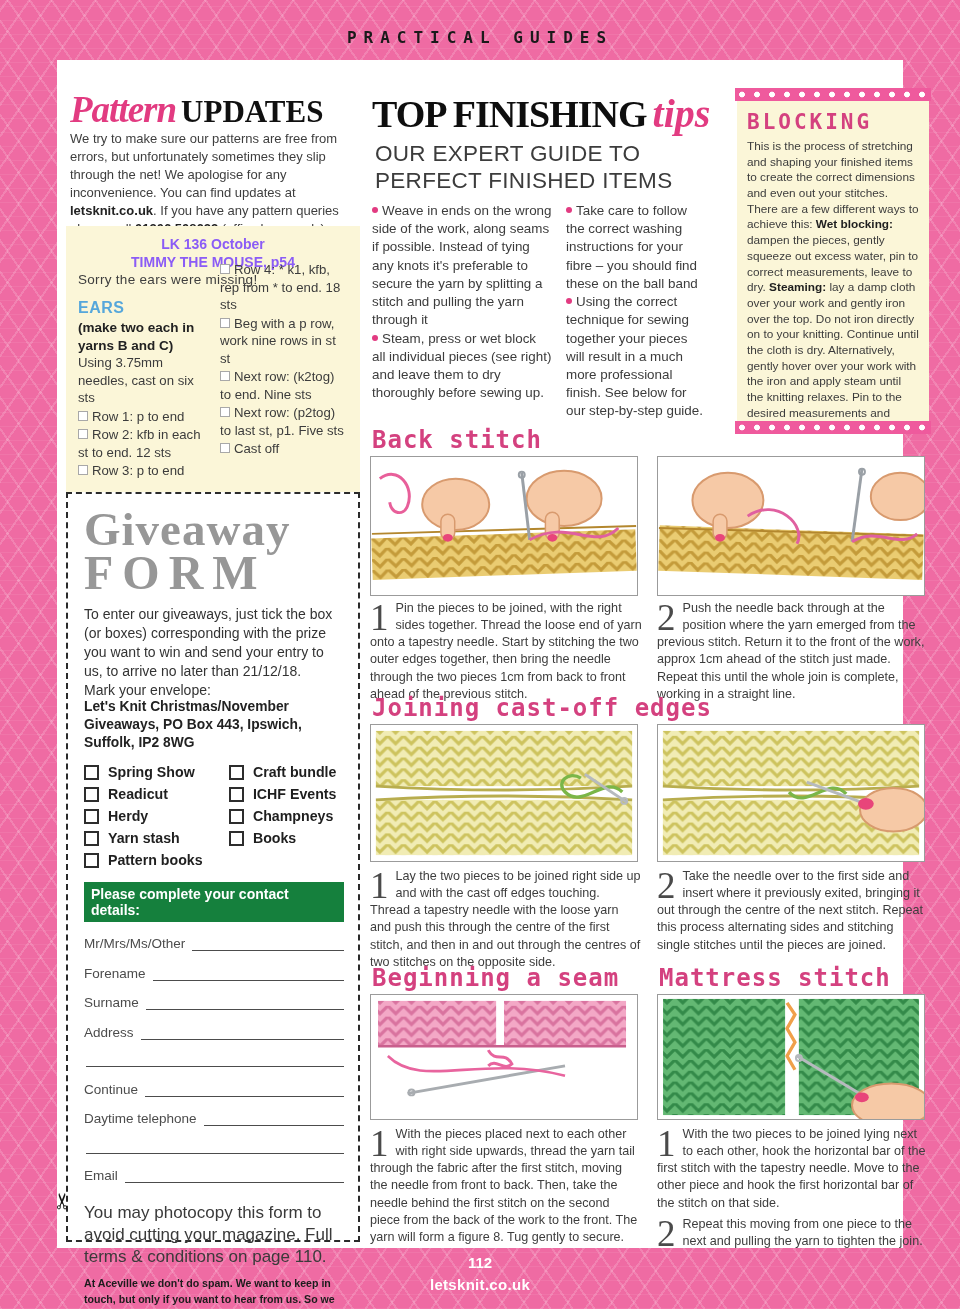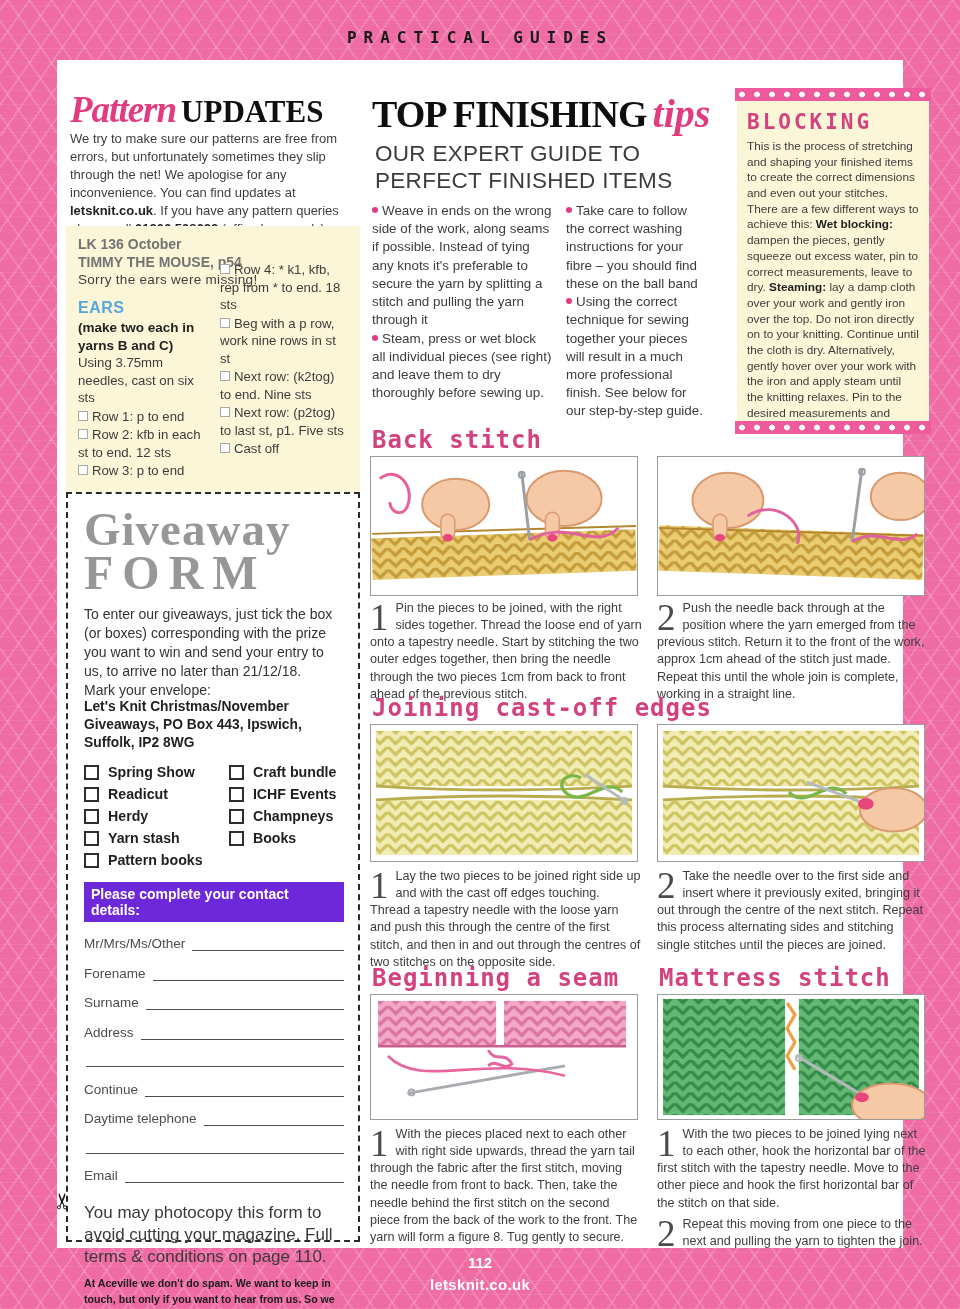--- a/index.html
+++ b/index.html
@@ -21,21 +21,21 @@
 
   
   .pu-head { position:absolute; left:13px; top:28px; white-space:nowrap; }
   .pu-script { font-family:"Liberation Serif", serif; font-style:italic; font-weight:bold;
     font-size:37px; color:#e23b81; letter-spacing:-1px; }
   .pu-main { font-family:"Liberation Serif", serif; font-weight:bold; font-size:31px; color:#101010; margin-left:5px; }
   .pu-intro { position:absolute; left:13px; top:70px; width:288px; font-size:13px; line-height:1.38; color:#3e3e3e; }
   .pu-intro b { color:#222; }
 
   .correction-box { position:absolute; left:9px; top:166px; width:294px; background:#fbf6d8; padding:10px 12px 12px 12px; }
-  .corr-issue, .corr-name { font-size:14px; font-weight:bold; color:#737373; line-height:1.25; }
+  .corr-issue, .corr-name { font-size:14px; font-weight:bold; color:#8b5cf6; line-height:1.25;text-align:center; }
   .corr-note { font-size:13.5px; color:#3e3e3e; margin-top:1px; letter-spacing:0.3px; }
   .ears-title { font-size:16px; font-weight:bold; color:#56a7db; margin-top:12px; letter-spacing:0.5px; }
   .ears-sub { font-size:13.5px; font-weight:bold; color:#222; line-height:1.3; width:150px; }
   .ears-cols { display:flex; gap:10px; margin-top:2px; }
   .ears-col { width:132px; }
   .ears-col.c2 { margin-top:-58px; }
   .ei { font-size:13.2px; line-height:1.33; color:#3c3c3c; margin-bottom:1px; }
   .cb { display:inline-block; width:10px; height:10px; border:1.4px solid #a8a8a8; background:#fff; margin-right:4px; }
 
   
@@ -45,21 +45,21 @@
   .gf-t1 { font-size:47px; letter-spacing:1px; }
   .gf-t2 { font-size:48px; letter-spacing:9px; }
   .gf-intro { font-size:14px; line-height:1.34; color:#333; margin-top:10px; }
   .gf-envlabel { font-size:14px; color:#333; margin-top:2px; }
   .gf-envaddr { font-size:13.8px; font-weight:bold; color:#222; line-height:1.3; }
   .prizes { display:flex; margin-top:12px; }
   .pcol1 { width:146px; } .pcol2 { width:116px; }
   .pi { display:flex; align-items:center; margin-bottom:6px; }
   .pcb { width:15px; height:15px; border:2px solid #2d2d2d; margin-right:9px; flex:none; background:#fff; }
   .plabel { font-size:14.2px; font-weight:bold; color:#1f1f1f; }
-  .banner { margin-top:8px; background:#6d28d9; color:#fff; font-weight:bold; font-size:14px; padding:4px 7px; }
+  .banner { margin-top:8px; background:#15803d; color:#fff; font-weight:bold; font-size:14px; padding:4px 7px; }
   .fields { margin-top:14px; }
   .field { display:flex; align-items:flex-end; margin-bottom:14.5px; }
   .field .lbl { font-size:13.5px; color:#4c4c4c; white-space:nowrap; }
   .field .line { flex:1; border-bottom:1.3px solid #4c4c4c; margin-left:7px; height:13px; }
   .field.cont .line { margin-left:2px; }
   .photonote { font-size:17px; font-weight:normal; color:#3a3a3a; line-height:1.3; margin-top:19px; }
   .privacy { font-size:10.6px; font-weight:bold; color:#1c1c1c; line-height:1.45; margin-top:8px; }
   .scissors { position:absolute; left:-14px; bottom:26px; font-size:22px; color:#111;
     transform:rotate(-90deg); background:transparent; }
 

